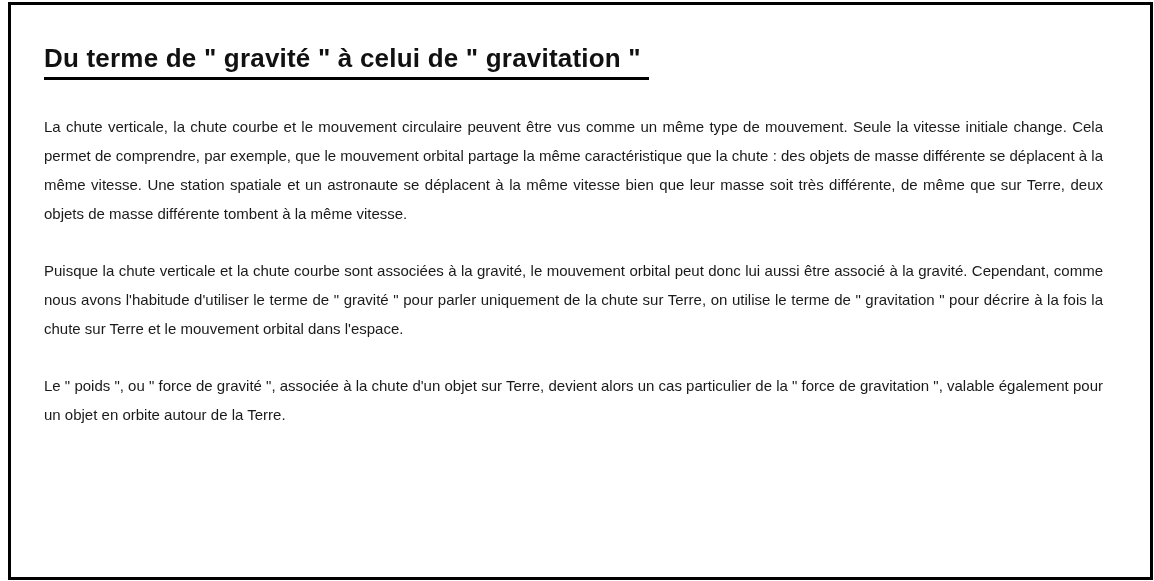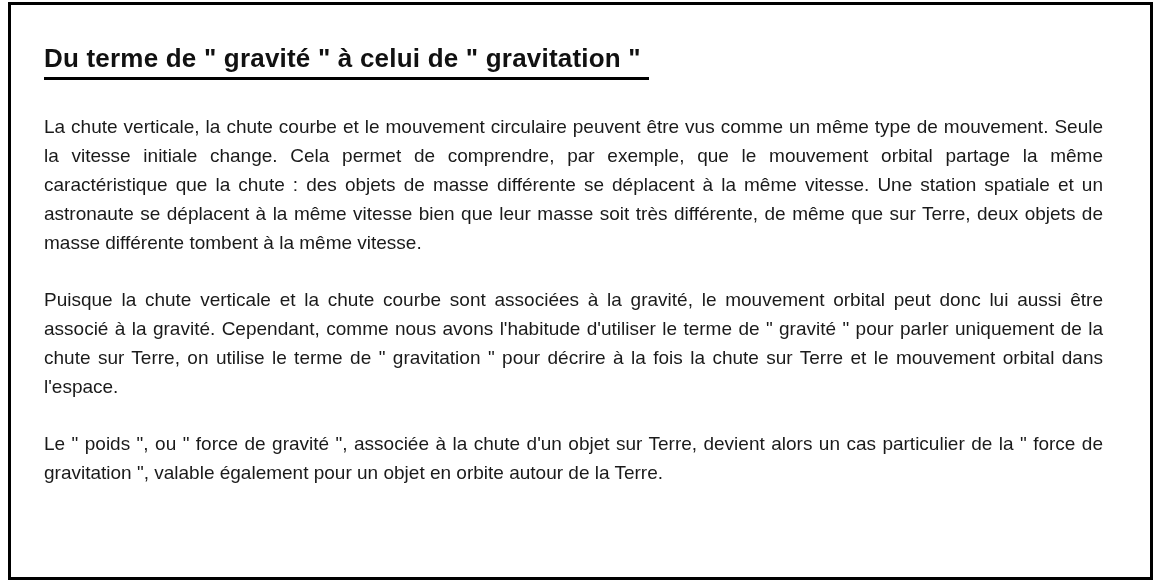--- a/index.html
+++ b/index.html
@@ -33,21 +33,21 @@
       padding: 0 8px 3px 0;
       border-bottom: 3px solid #000000;
       font-size: 26px;
       font-weight: 700;
       color: #111111;
       letter-spacing: 0.2px;
       white-space: nowrap;
     }
     .para {
       margin: 0 0 28px 0;
-      font-size: 19px;
+      font-size: 15px;
       line-height: 29px;
       text-align: justify;
       color: #1a1a1a;
     }
   </style>
 </head>
 <body>
 
 <div class="page">
   <div class="frame">

